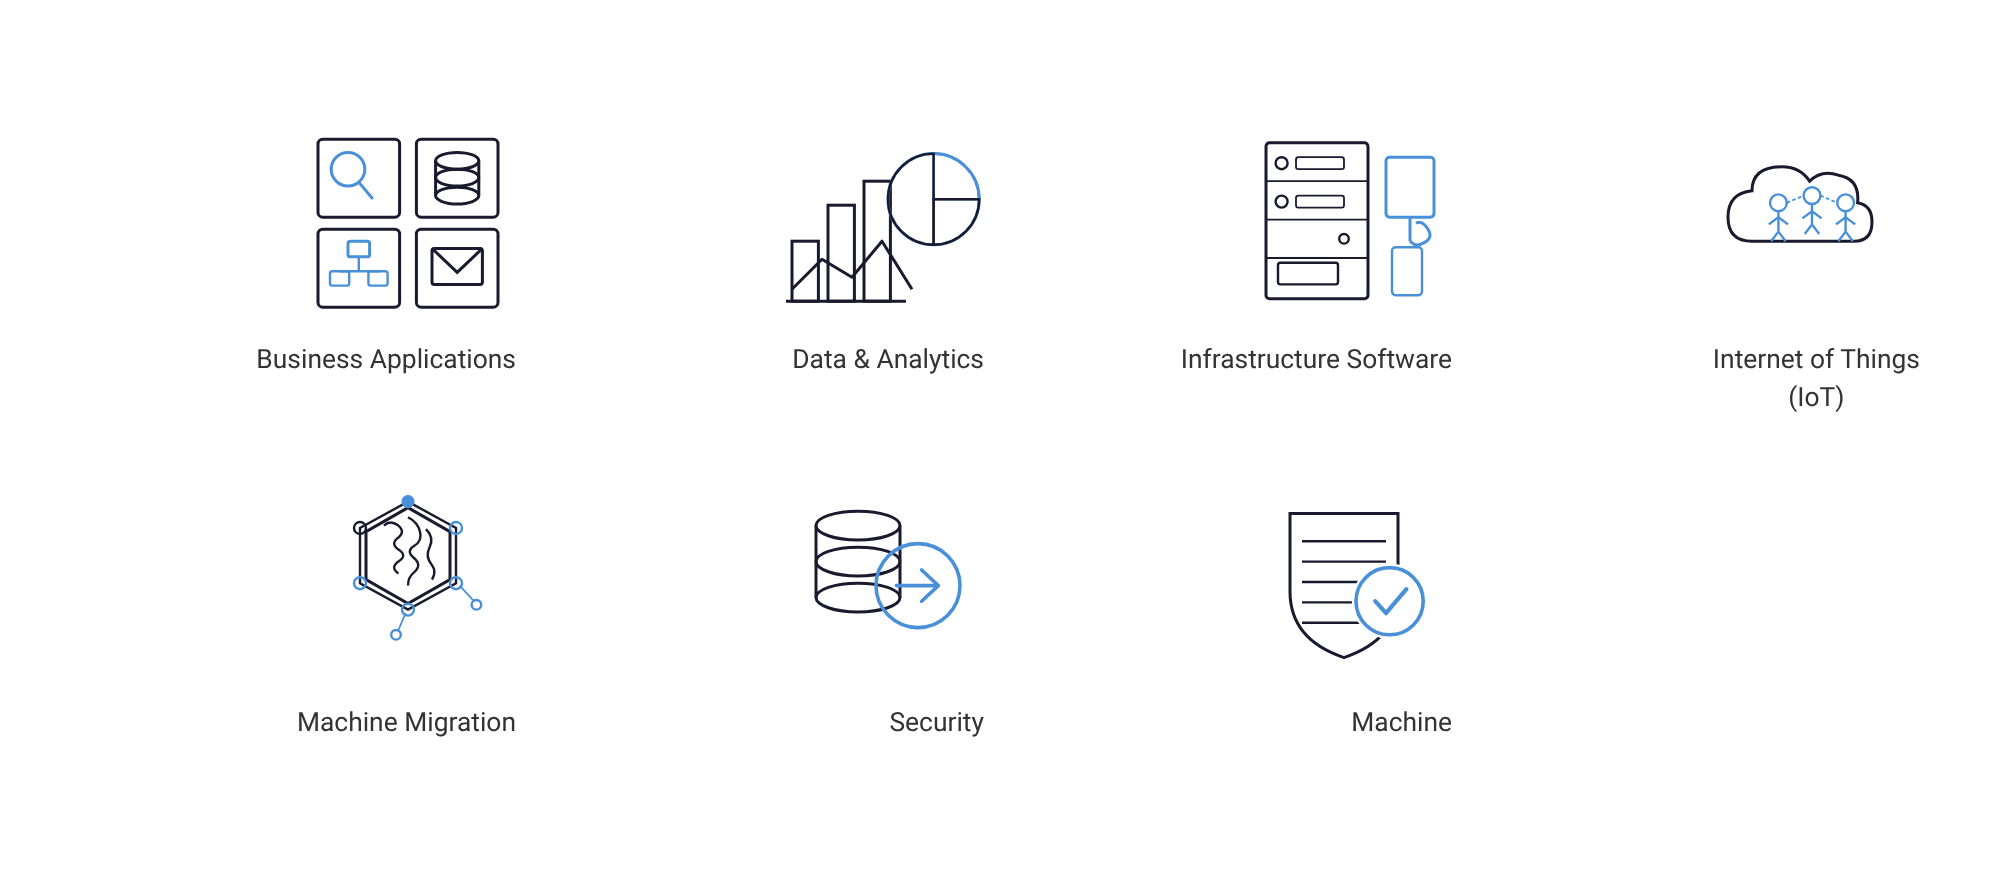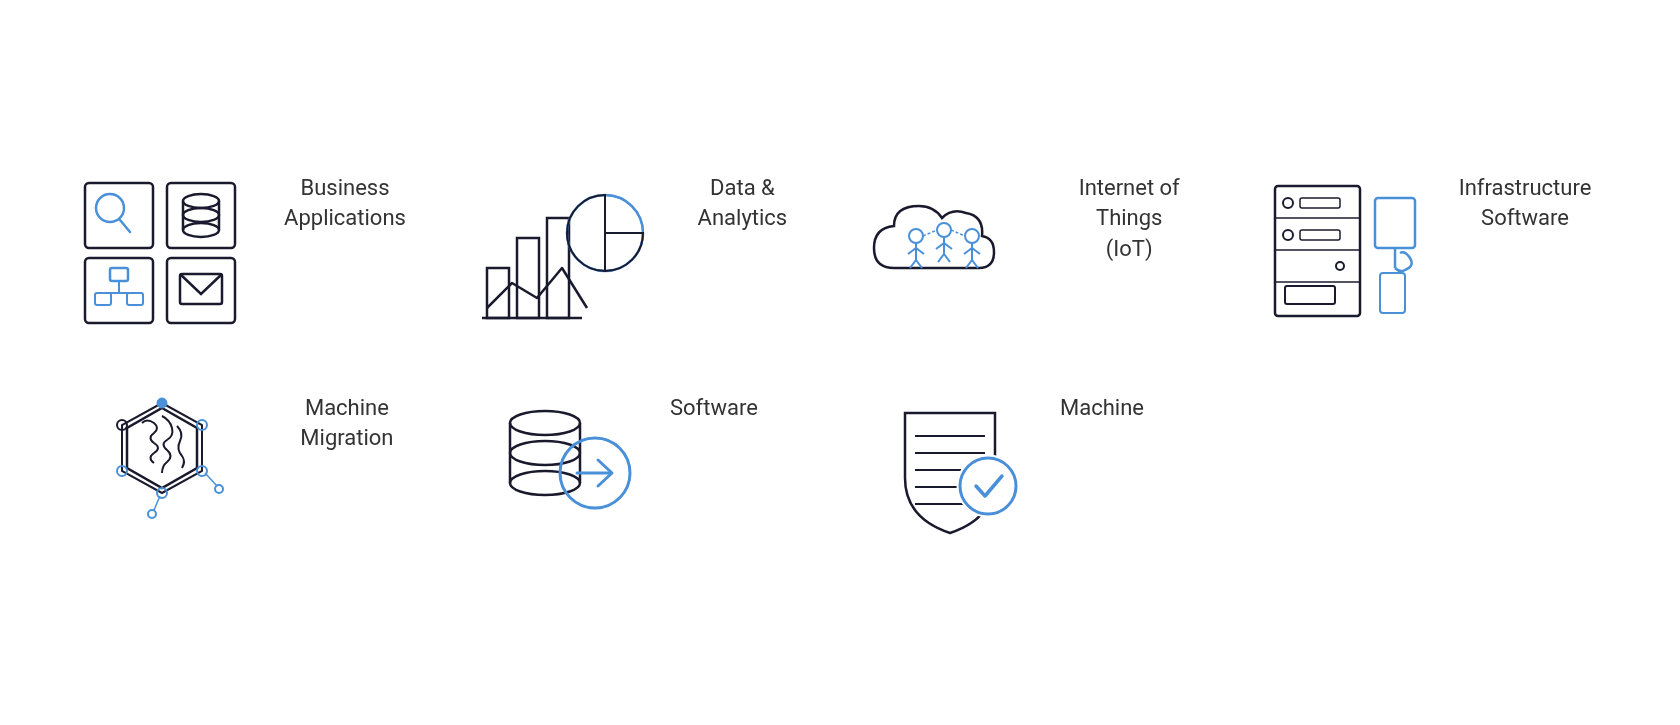--- a/index.html
+++ b/index.html
@@ -14,22 +14,22 @@
     }
     .grid {
       display: grid;
       grid-template-columns: repeat(4, 1fr);
       gap: 60px 40px;
       padding: 40px 80px;
       width: 100%;
     }
     .category-item {
       display: flex;
-      flex-direction: row;
-      align-items: flex-start;
+      flex-direction: column;
+      align-items: flex-end;
       gap: 20px;
       cursor: pointer;
     }
     .icon-container {
       width: 180px;
       height: 160px;
       display: flex;
       align-items: center;
       justify-content: center;
     }
@@ -96,20 +96,49 @@
 
         <polyline points="10,130 35,105 60,120 85,90 110,130" fill="none" stroke="#1a1a2e" stroke-width="2.5" stroke-linejoin="round"></polyline>
       </svg>
     </div>
     <div class="category-label">Data &amp; Analytics</div>
   </div>
 
 
   <div class="category-item">
     <div class="icon-container">
+      <svg width="180" height="150" viewBox="0 0 180 150">
+
+        <rect x="25" y="8" width="85" height="130" rx="3" fill="none" stroke="#1a1a2e" stroke-width="2.5"></rect>
+
+        <line x1="25" y1="40" x2="110" y2="40" stroke="#1a1a2e" stroke-width="1.5"></line>
+        <line x1="25" y1="72" x2="110" y2="72" stroke="#1a1a2e" stroke-width="1.5"></line>
+        <line x1="25" y1="104" x2="110" y2="104" stroke="#1a1a2e" stroke-width="1.5"></line>
+
+        <circle cx="38" cy="25" r="5" fill="none" stroke="#1a1a2e" stroke-width="2"></circle>
+        <rect x="50" y="20" width="40" height="10" rx="2" fill="none" stroke="#1a1a2e" stroke-width="1.5"></rect>
+        <circle cx="38" cy="57" r="5" fill="none" stroke="#1a1a2e" stroke-width="2"></circle>
+        <rect x="50" y="52" width="40" height="10" rx="2" fill="none" stroke="#1a1a2e" stroke-width="1.5"></rect>
+
+        <circle cx="90" cy="88" r="4" fill="none" stroke="#1a1a2e" stroke-width="2"></circle>
+        <rect x="35" y="108" width="50" height="18" rx="2" fill="none" stroke="#1a1a2e" stroke-width="2"></rect>
+
+        <rect x="125" y="20" width="40" height="50" rx="3" fill="none" stroke="#4a90d9" stroke-width="2.5"></rect>
+        <line x1="145" y1="70" x2="145" y2="90" stroke="#4a90d9" stroke-width="2.5"></line>
+
+        <path d="M145,90 Q150,95 155,92 Q165,88 160,80 Q155,72 150,75" fill="none" stroke="#4a90d9" stroke-width="2.5"></path>
+
+        <rect x="130" y="95" width="25" height="40" rx="3" fill="none" stroke="#4a90d9" stroke-width="2"></rect>
+      </svg>
+    </div>
+    <div class="category-label">Infrastructure Software</div>
+  </div>
+
+  <div class="category-item">
+    <div class="icon-container">
       <svg width="160" height="150" viewBox="0 0 160 150">
 
         <path d="M30,90 Q10,90 10,70 Q10,50 30,48 Q30,28 55,28 Q70,28 78,40 Q88,30 102,35 Q120,38 118,58 Q130,60 130,74 Q130,90 115,90 Z" fill="none" stroke="#1a1a2e" stroke-width="2.5"></path>
 
         <circle cx="52" cy="58" r="7" fill="none" stroke="#4a90d9" stroke-width="2"></circle>
         <line x1="52" y1="65" x2="52" y2="82" stroke="#4a90d9" stroke-width="2"></line>
         <line x1="52" y1="70" x2="44" y2="76" stroke="#4a90d9" stroke-width="2"></line>
         <line x1="52" y1="70" x2="60" y2="76" stroke="#4a90d9" stroke-width="2"></line>
         <line x1="52" y1="82" x2="46" y2="90" stroke="#4a90d9" stroke-width="2"></line>
         <line x1="52" y1="82" x2="58" y2="90" stroke="#4a90d9" stroke-width="2"></line>
@@ -126,49 +155,20 @@
         <line x1="108" y1="70" x2="100" y2="76" stroke="#4a90d9" stroke-width="2"></line>
         <line x1="108" y1="70" x2="116" y2="76" stroke="#4a90d9" stroke-width="2"></line>
         <line x1="108" y1="82" x2="102" y2="90" stroke="#4a90d9" stroke-width="2"></line>
         <line x1="108" y1="82" x2="114" y2="90" stroke="#4a90d9" stroke-width="2"></line>
 
         <line x1="59" y1="58" x2="73" y2="52" stroke="#4a90d9" stroke-width="1.5" stroke-dasharray="3,2"></line>
         <line x1="87" y1="52" x2="101" y2="58" stroke="#4a90d9" stroke-width="1.5" stroke-dasharray="3,2"></line>
       </svg>
     </div>
     <div class="category-label">Internet of Things<br>(IoT)</div>
-  </div>
-
-  <div class="category-item">
-    <div class="icon-container">
-      <svg width="180" height="150" viewBox="0 0 180 150">
-
-        <rect x="25" y="8" width="85" height="130" rx="3" fill="none" stroke="#1a1a2e" stroke-width="2.5"></rect>
-
-        <line x1="25" y1="40" x2="110" y2="40" stroke="#1a1a2e" stroke-width="1.5"></line>
-        <line x1="25" y1="72" x2="110" y2="72" stroke="#1a1a2e" stroke-width="1.5"></line>
-        <line x1="25" y1="104" x2="110" y2="104" stroke="#1a1a2e" stroke-width="1.5"></line>
-
-        <circle cx="38" cy="25" r="5" fill="none" stroke="#1a1a2e" stroke-width="2"></circle>
-        <rect x="50" y="20" width="40" height="10" rx="2" fill="none" stroke="#1a1a2e" stroke-width="1.5"></rect>
-        <circle cx="38" cy="57" r="5" fill="none" stroke="#1a1a2e" stroke-width="2"></circle>
-        <rect x="50" y="52" width="40" height="10" rx="2" fill="none" stroke="#1a1a2e" stroke-width="1.5"></rect>
-
-        <circle cx="90" cy="88" r="4" fill="none" stroke="#1a1a2e" stroke-width="2"></circle>
-        <rect x="35" y="108" width="50" height="18" rx="2" fill="none" stroke="#1a1a2e" stroke-width="2"></rect>
-
-        <rect x="125" y="20" width="40" height="50" rx="3" fill="none" stroke="#4a90d9" stroke-width="2.5"></rect>
-        <line x1="145" y1="70" x2="145" y2="90" stroke="#4a90d9" stroke-width="2.5"></line>
-
-        <path d="M145,90 Q150,95 155,92 Q165,88 160,80 Q155,72 150,75" fill="none" stroke="#4a90d9" stroke-width="2.5"></path>
-
-        <rect x="130" y="95" width="25" height="40" rx="3" fill="none" stroke="#4a90d9" stroke-width="2"></rect>
-      </svg>
-    </div>
-    <div class="category-label">Infrastructure Software</div>
   </div>
 
   <div class="category-item">
     <div class="icon-container">
       <svg width="160" height="150" viewBox="0 0 160 150">
 
         <path d="M80,10 L115,30 L115,70 L80,90 L45,70 L45,30 Z" fill="none" stroke="#1a1a2e" stroke-width="2.5"></path>
 
         <path d="M60,25 Q65,20 72,25 Q78,30 72,35 Q65,40 72,45 Q80,50 72,55 Q65,60 72,65" fill="none" stroke="#1a1a2e" stroke-width="2"></path>
         <path d="M80,18 Q88,22 90,30 Q92,38 85,42 Q78,46 85,52 Q92,58 85,64 Q80,68 80,75" fill="none" stroke="#1a1a2e" stroke-width="2"></path>
@@ -204,21 +204,21 @@
         <line x1="30" y1="55" x2="30" y2="85" stroke="#1a1a2e" stroke-width="2.5"></line>
         <line x1="100" y1="55" x2="100" y2="85" stroke="#1a1a2e" stroke-width="2.5"></line>
         <ellipse cx="65" cy="85" rx="35" ry="12" fill="none" stroke="#1a1a2e" stroke-width="2.5"></ellipse>
 
         <circle cx="115" cy="75" r="35" fill="none" stroke="#4a90d9" stroke-width="3"></circle>
 
         <line x1="97" y1="75" x2="130" y2="75" stroke="#4a90d9" stroke-width="3" stroke-linecap="round"></line>
         <polyline points="118,62 132,75 118,88" fill="none" stroke="#4a90d9" stroke-width="3" stroke-linecap="round" stroke-linejoin="round"></polyline>
       </svg>
     </div>
-    <div class="category-label">Software</div>
+    <div class="category-label">Security</div>
   </div>
 
   <div class="category-item">
     <div class="icon-container">
       <svg width="160" height="150" viewBox="0 0 160 150">
 
         <path d="M35,15 L35,80 Q35,120 80,135 Q125,120 125,80 L125,15 Z" fill="none" stroke="#1a1a2e" stroke-width="2.5"></path>
 
         <line x1="45" y1="38" x2="115" y2="38" stroke="#1a1a2e" stroke-width="2"></line>
         <line x1="45" y1="55" x2="115" y2="55" stroke="#1a1a2e" stroke-width="2"></line>

